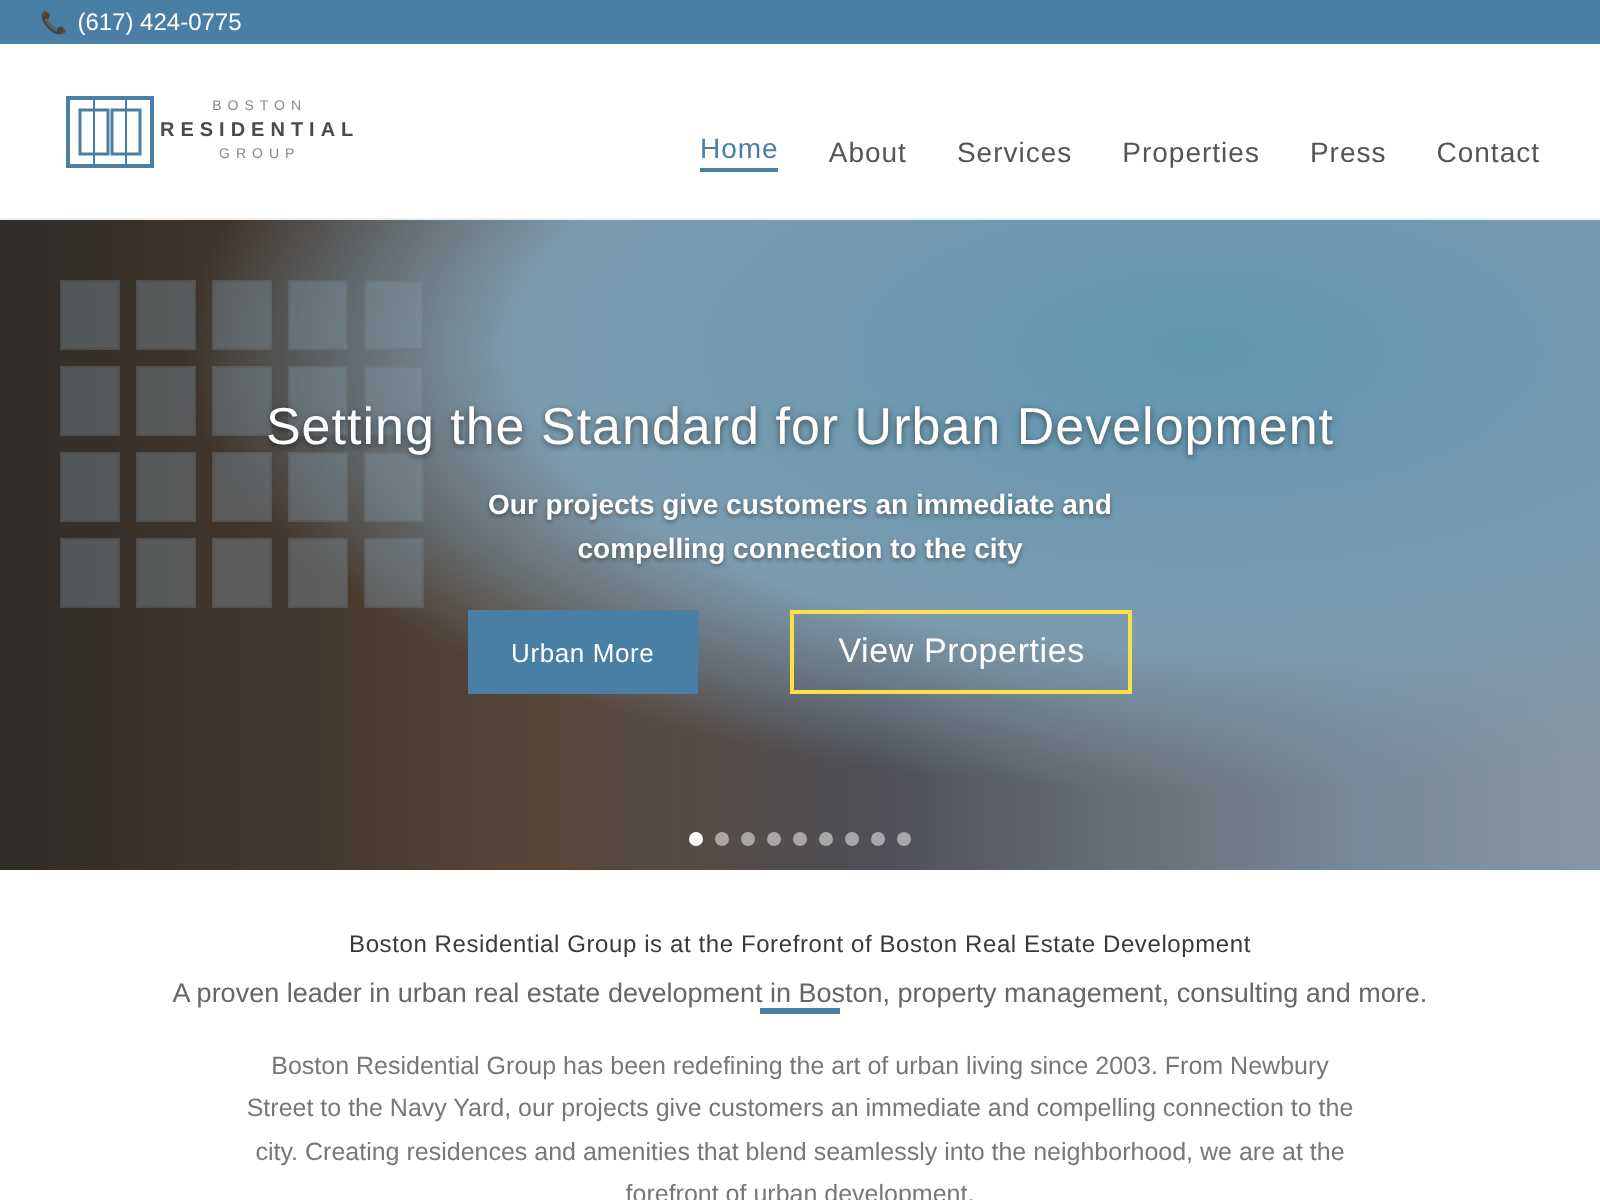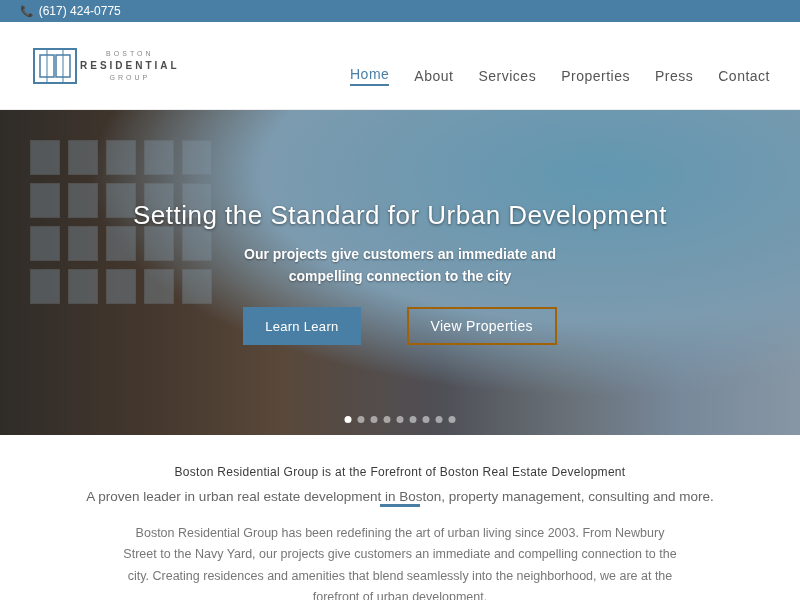--- a/index.html
+++ b/index.html
@@ -147,23 +147,23 @@
       color: white;
       border: none;
       padding: 9px 22px;
       font-size: 13px;
       cursor: pointer;
       letter-spacing: 0.3px;
     }
     .btn-outline {
       background: transparent;
       color: white;
-      border: 2px solid #a16207;
+      border: 2px solid #fde047;
       padding: 9px 22px;
-      font-size: 14px;
+      font-size: 17px;
       cursor: pointer;
       letter-spacing: 0.3px;
       margin-left: 31px;
     }
     .hero-dots {
       position: absolute;
       bottom: 12px;
       left: 50%;
       transform: translateX(-50%);
       display: flex;
@@ -271,21 +271,21 @@
       <div class="win"></div>
       <div class="win"></div>
       <div class="win"></div>
       <div class="win"></div>
   </div>
   <div class="hero-overlay"></div>
   <div class="hero-content">
     <h1 class="hero-title">Setting the Standard for Urban Development</h1>
     <p class="hero-subtitle">Our projects give customers an immediate and compelling connection to the city</p>
     <div class="hero-buttons">
-      <button class="btn-primary">Learn Learn</button>
+      <button class="btn-primary">Urban More</button>
       <button class="btn-outline">View Properties</button>
     </div>
   </div>
   <div class="hero-dots">
     <div class="dot active"></div>
     <div class="dot"></div>
     <div class="dot"></div>
     <div class="dot"></div>
     <div class="dot"></div>
     <div class="dot"></div>

